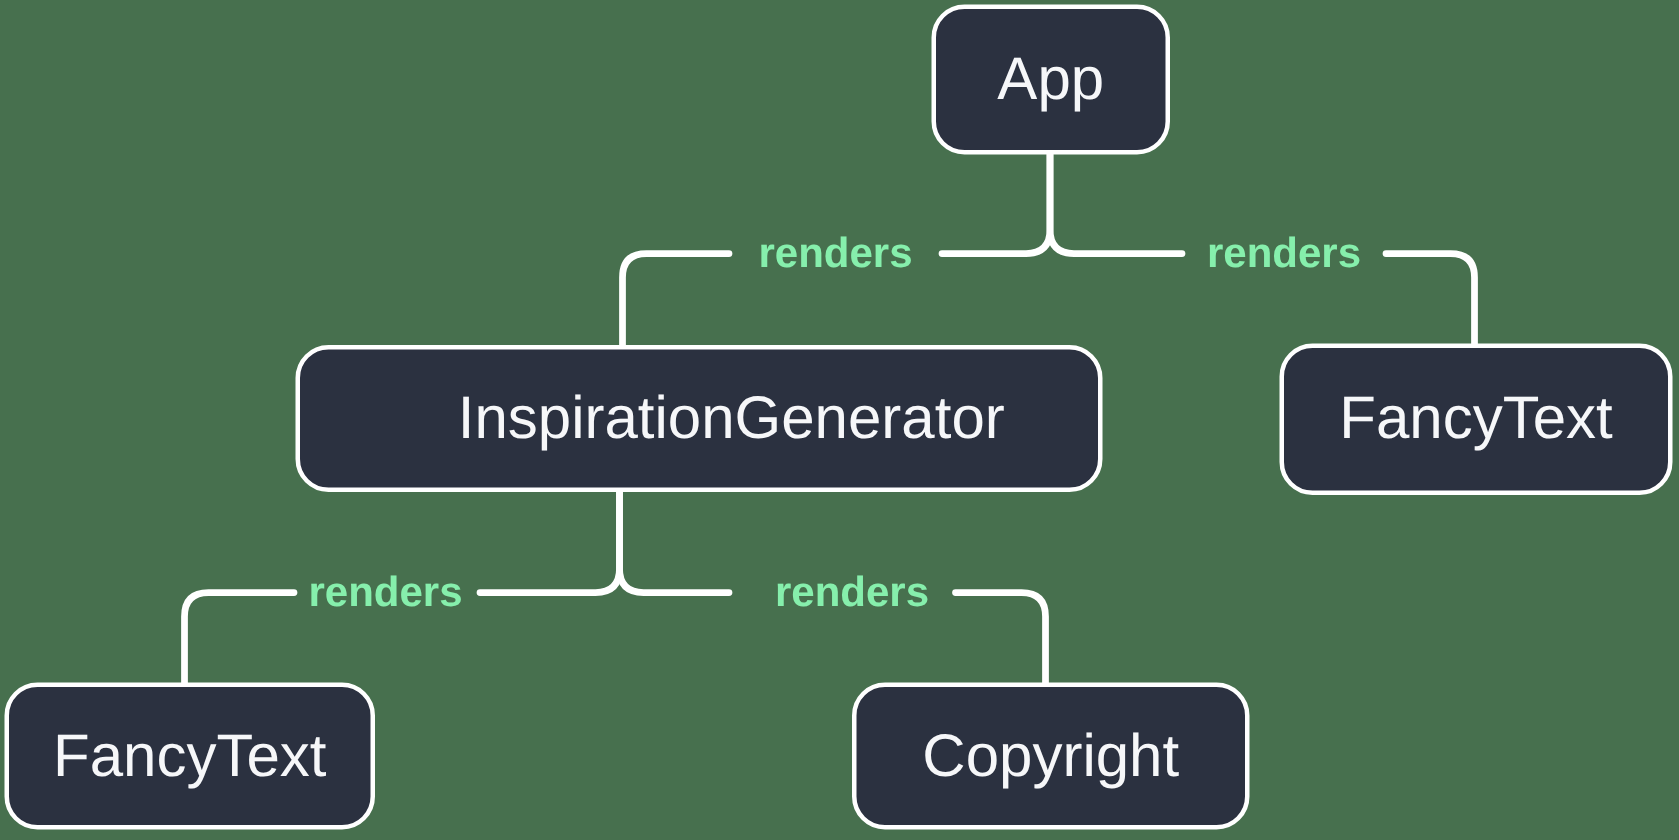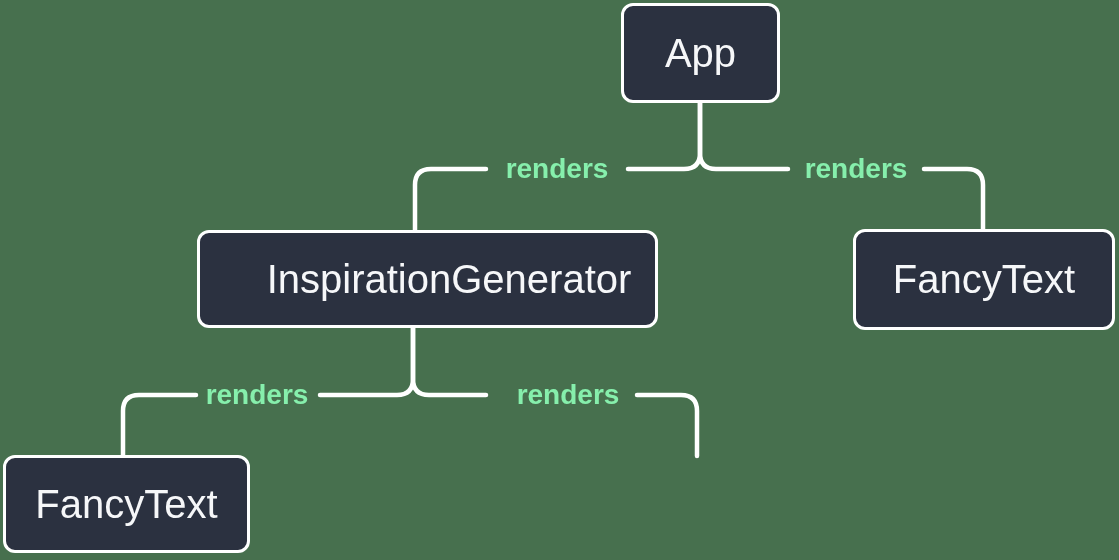--- a/index.html
+++ b/index.html
@@ -21,21 +21,21 @@
     fill: none;
     stroke: #FFFFFF;
     stroke-width: 4.5;
     stroke-linecap: round;
   }
   .node {
     position: absolute;
     box-sizing: border-box;
     background: #2B3140;
     border: 3.5px solid #FFFFFF;
-    border-radius: 12px;
+    border-radius: 22px;
     color: #F6F7F9;
     font-size: 40px;
     font-weight: 400;
     display: flex;
     align-items: center;
     justify-content: center;
     white-space: nowrap;
     text-align: center;
   }
   .edge-label {
@@ -58,26 +58,27 @@
     <path d="M700,103 V153 Q700,169 716,169 H788"></path>
     <path d="M924,169 H967 Q983,169 983,185 V230"></path>
     <path d="M413,327 V379 Q413,395 397,395 H320"></path>
     <path d="M196,395 H139 Q123,395 123,411 V456"></path>
     <path d="M413,327 V379 Q413,395 429,395 H486"></path>
     <path d="M637,395 H681 Q697,395 697,411 V456"></path>
   </svg>
 
   <div class="node" style="left:621px; top:3px; width:159px; height:100px;">App</div>
 
-  <div class="node" style="left:197px; top:230px; width:461px; height:98px;padding-left:43px;">InspirationGenerator</div>
+  <div class="node" style="left:197px; top:230px; width:538px; height:98px;padding-left:43px;">InspirationGenerator</div>
 
   <div class="node" style="left:853px; top:229px; width:262px; height:101px;">FancyText</div>
 
   <div class="node" style="left:3px; top:455px; width:247px; height:98px;">FancyText</div>
 
+  <div class="node" style="left:568px; top:455px; width:265px; height:98px;">Copyright</div>
 
   <div class="edge-label" style="left:557px; top:169px;">renders</div>
 
   <div class="edge-label" style="left:856px; top:169px;">renders</div>
 
   <div class="edge-label" style="left:257px; top:395px;">renders</div>
 
   <div class="edge-label" style="left:568px; top:395px;">renders</div>
 
 </div>

